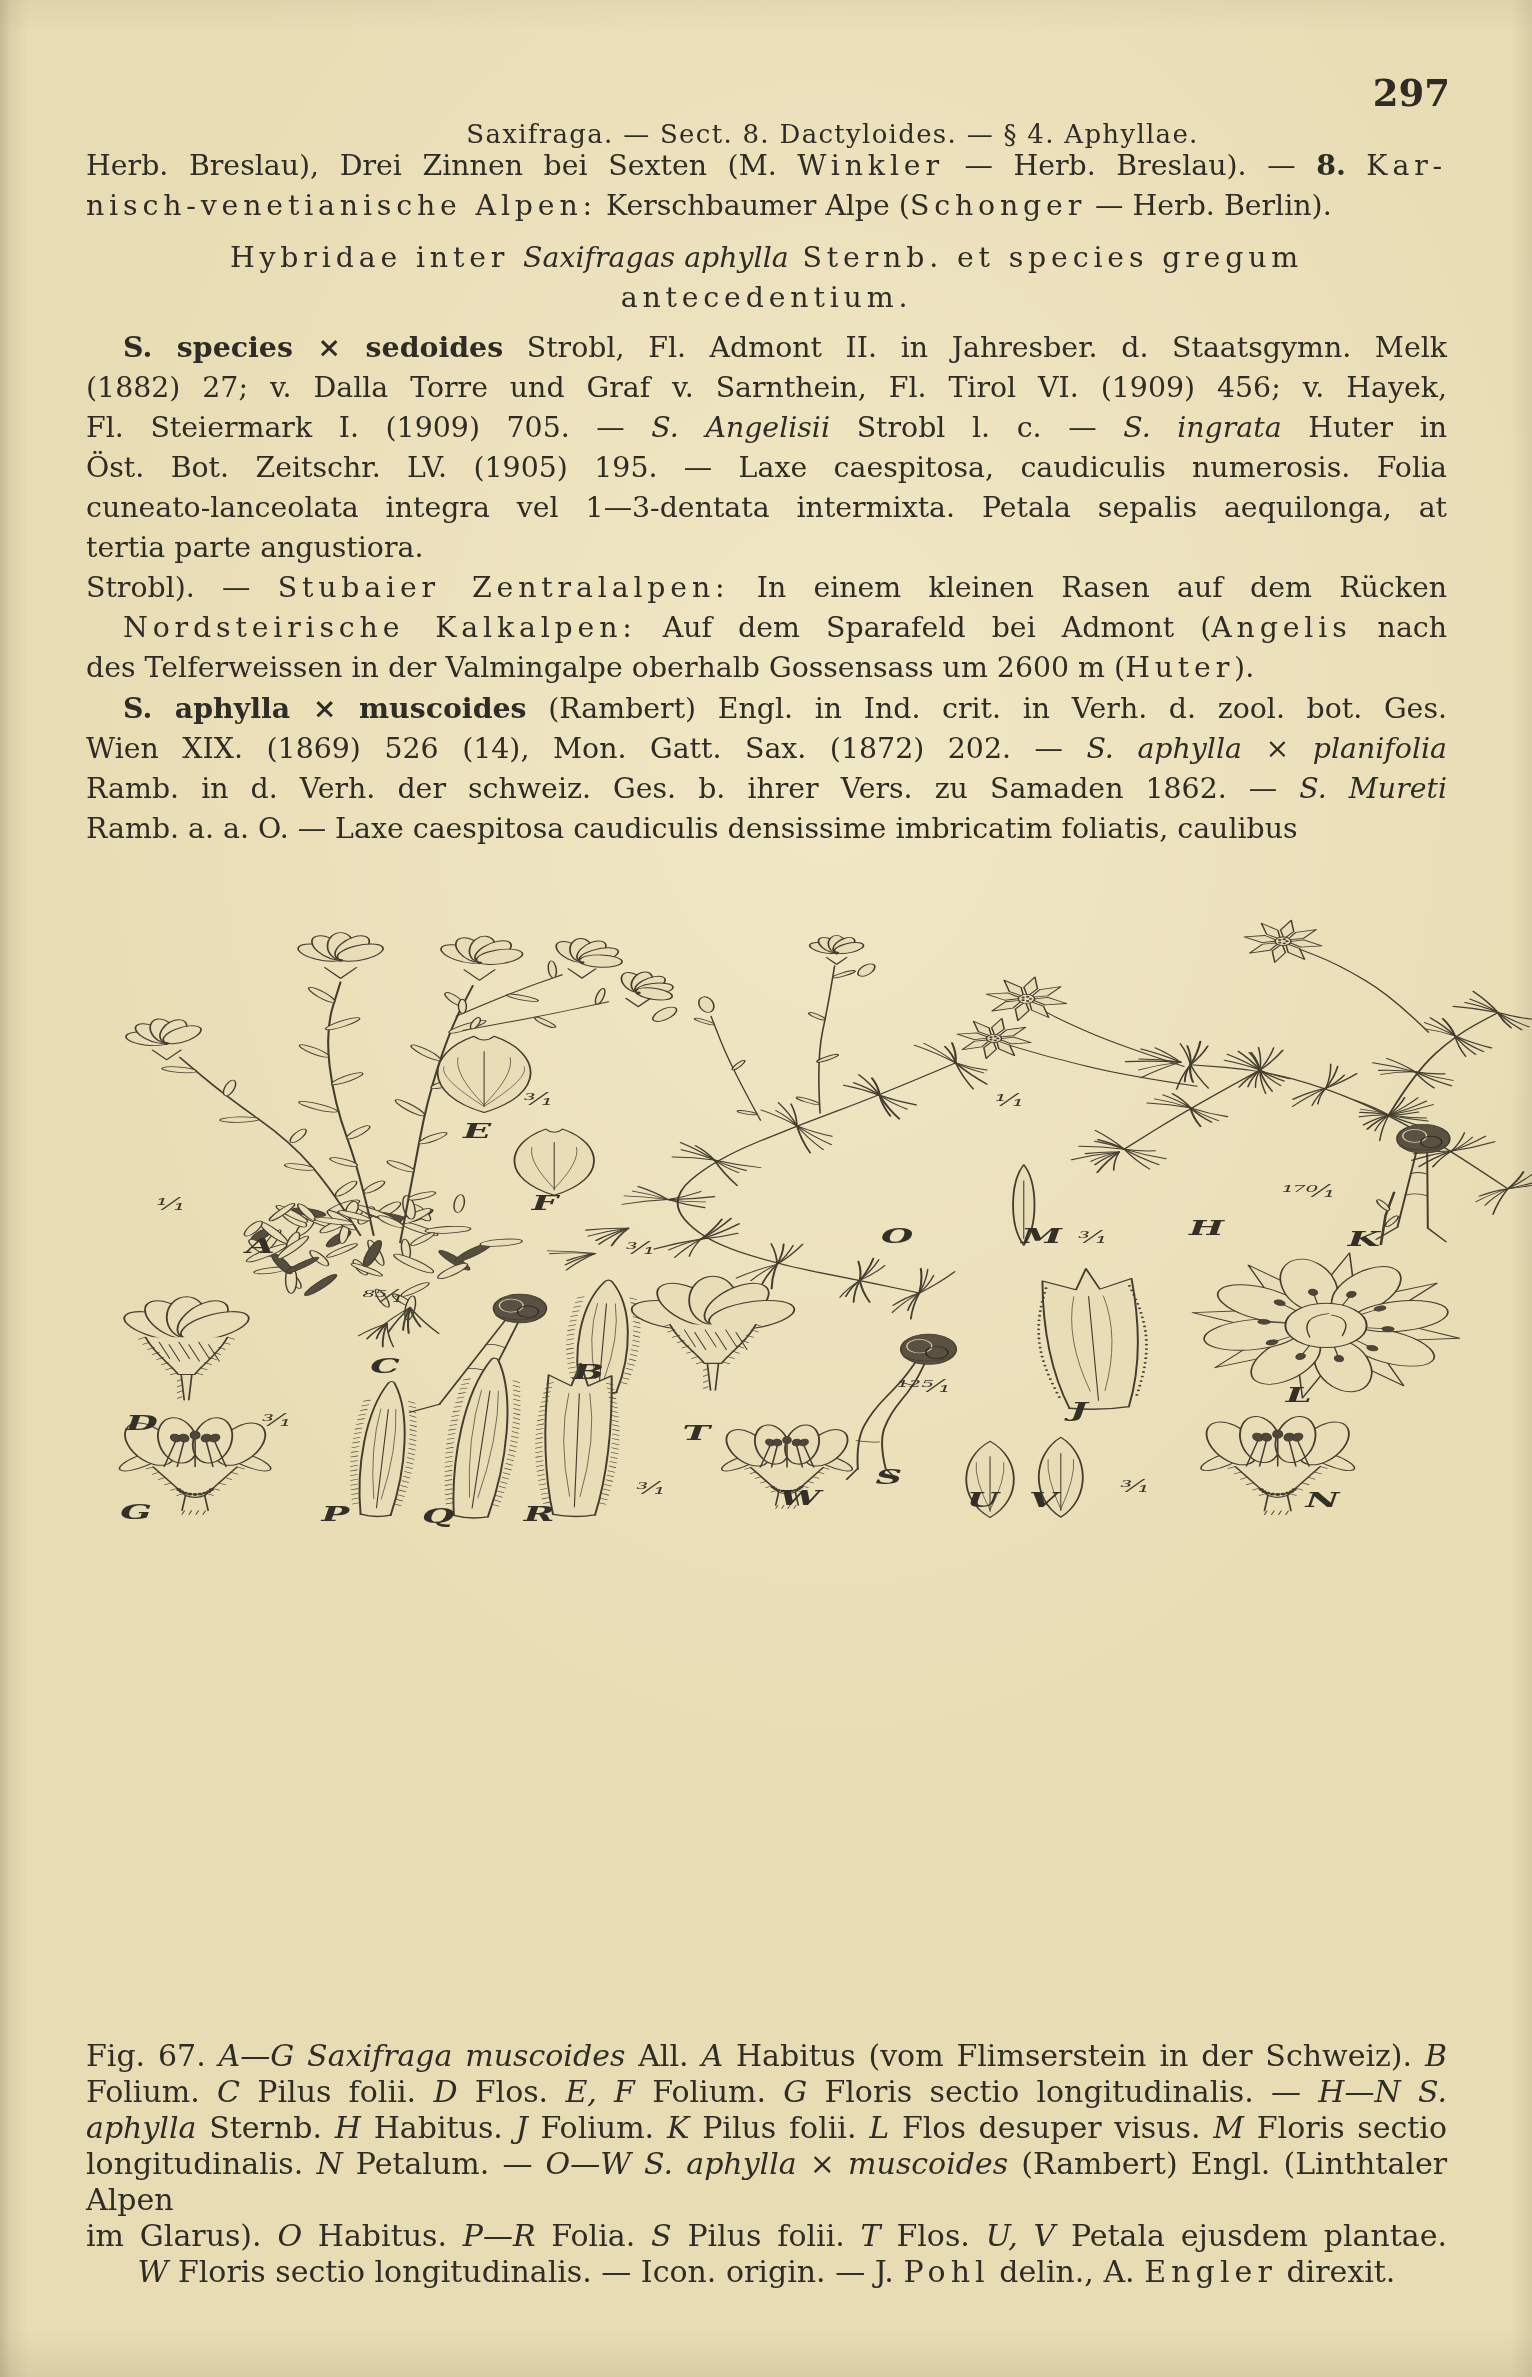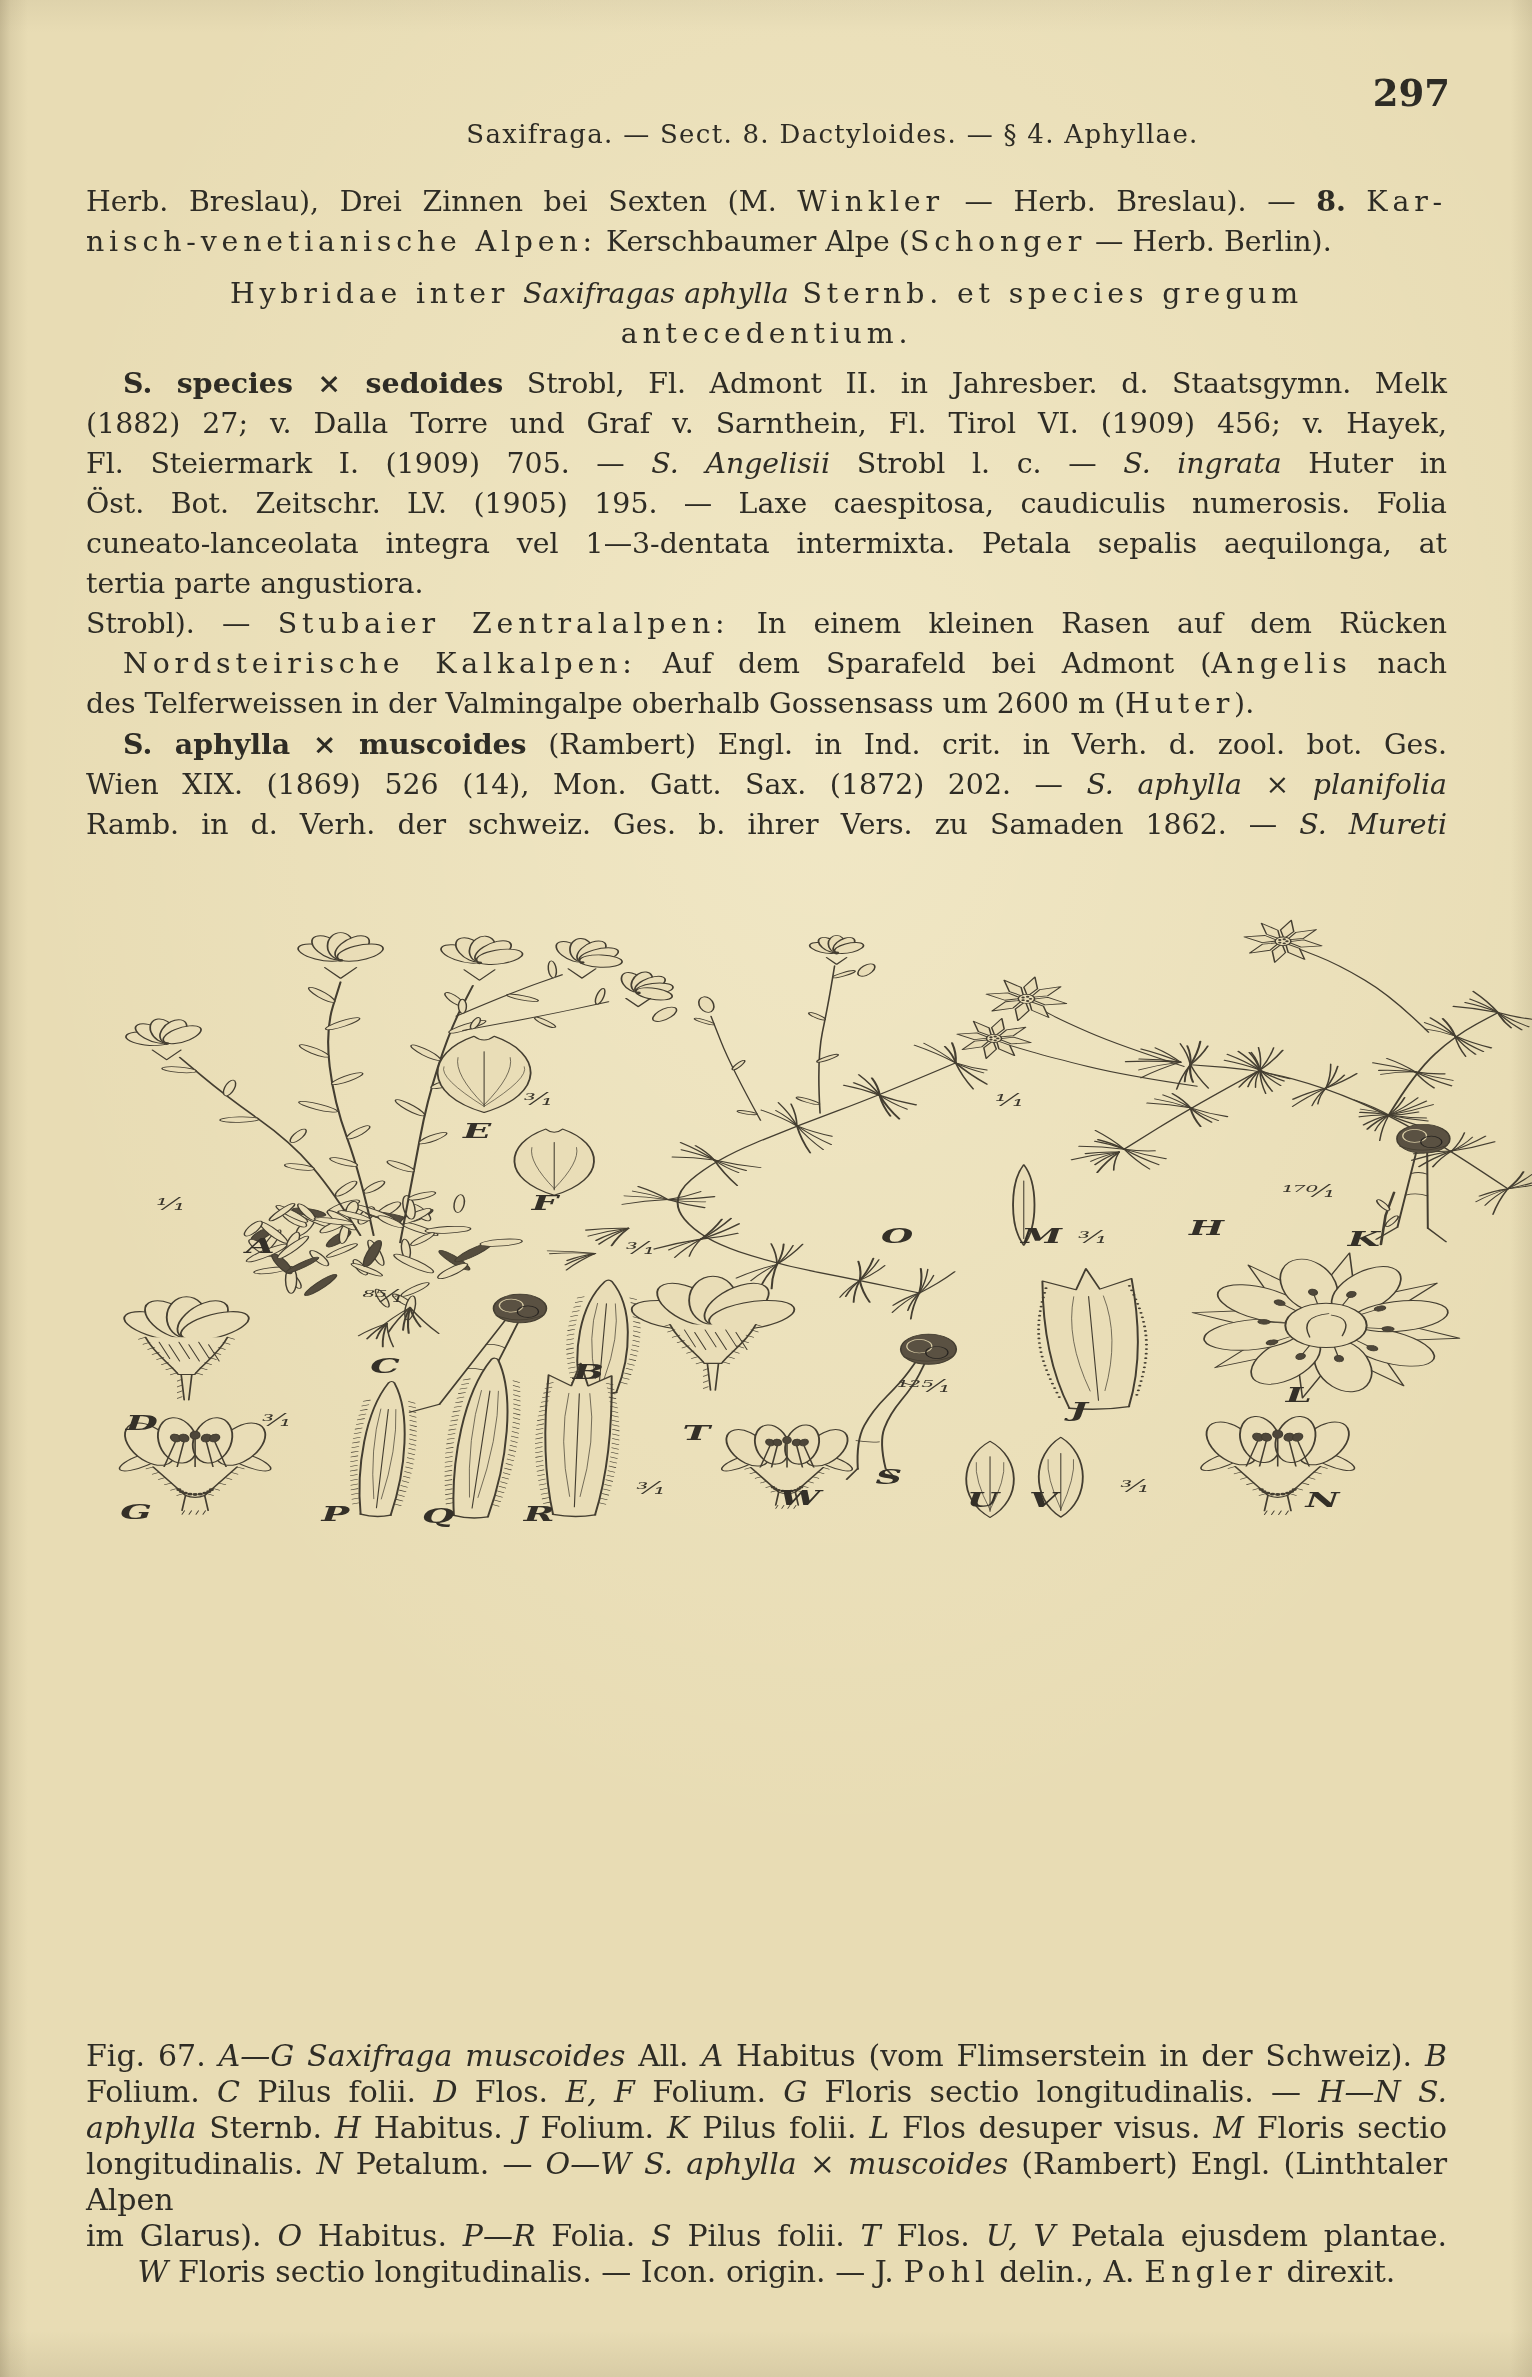--- a/index.html
+++ b/index.html
@@ -17,21 +17,21 @@
   }
   .running-head{
     position:absolute;top:83px;left:152px;width:1361px;
     text-align:center;font-size:26px;letter-spacing:1.3px;white-space:nowrap;margin-top:36px;
   }
   .page-number{
     position:absolute;top:71px;right:83px;font-size:37px;font-weight:700;
   }
   .body-text{
     position:absolute;top:145px;left:86px;width:1361px;
-    font-size:28.4px;line-height:40px;margin-top:36px;
+    font-size:28.4px;line-height:40px;
   }
   .blk-heading{margin:12px 0 9.3px 0;}
   .ln{text-align:justify;text-align-last:justify;}
   .ln.last{text-align-last:left;}
   .ln.center{text-align:center;text-align-last:center;}
   .ln.ind{text-indent:37px;}
   .run-b{font-weight:700;}
   .run-i{font-style:italic;}
   .run-sp{letter-spacing:.17em;}
   .figure-area{position:absolute;top:919px;left:0;width:1533px;height:1097px;}
@@ -67,20 +67,21 @@
       </div>
       <div class="blk-para">
         <div class="ln"><span class="run-n">Strobl). — </span><span class="run-sp">Stubaier Zentralalpen:</span><span class="run-n"> In einem kleinen Rasen auf dem Rücken</span></div>
         <div class="ln ind"><span class="run-sp">Nordsteirische Kalkalpen:</span><span class="run-n"> Auf dem Sparafeld bei Admont (</span><span class="run-sp">Angelis</span><span class="run-n"> nach</span></div>
         <div class="ln last"><span class="run-n">des Telferweissen in der Valmingalpe oberhalb Gossensass um 2600 m (</span><span class="run-sp">Huter</span><span class="run-n">).</span></div>
       </div>
       <div class="blk-para">
         <div class="ln ind"><span class="run-b">S. aphylla × muscoides</span><span class="run-n"> (Rambert) Engl. in Ind. crit. in Verh. d. zool. bot. Ges.</span></div>
         <div class="ln"><span class="run-n">Wien XIX. (1869) 526 (14), Mon. Gatt. Sax. (1872) 202. — </span><span class="run-i">S. aphylla × planifolia</span></div>
         <div class="ln"><span class="run-n">Ramb. in d. Verh. der schweiz. Ges. b. ihrer Vers. zu Samaden 1862. — </span><span class="run-i">S. Mureti</span></div>
+        <div class="ln last"><span class="run-n">Ramb. a. a. O. — Laxe caespitosa caudiculis densissime imbricatim foliatis, caulibus</span></div>
       </div>
     </div>
 
   <div class="figure-area">
     <svg id="fig" width="1533" height="1097" viewBox="0 1390 2318 3050" preserveAspectRatio="none" style="position:absolute;top:0;left:0;">
       <g id="fig-sketch">
           <ellipse cx="461.8698893201641" cy="2245.065456451494" rx="28.606961846351624" ry="8.384624421596527" transform="rotate(114.98844623565674 461.8698893201641 2245.065456451494)" stroke="#443e31" stroke-width="2.2" fill="#e9ddb7"></ellipse>
           <ellipse cx="512.0134686069471" cy="2279.0820512939795" rx="27.85886001586914" ry="8.847895622253418" transform="rotate(127.24617004394531 512.0134686069471 2279.0820512939795)" stroke="#443e31" stroke-width="2.2" fill="#554d3e"></ellipse>
           <ellipse cx="519.215951187847" cy="2189.811380052038" rx="29.492977023124695" ry="9.1814826130867" transform="rotate(143.80947902798653 519.215951187847 2189.811380052038)" stroke="#443e31" stroke-width="2.2" fill="#e9ddb7"></ellipse>
           <ellipse cx="442.08919988914323" cy="2290.652424302972" rx="31.227994322776794" ry="7.844240725040436" transform="rotate(104.66433048248291 442.08919988914323 2290.652424302972)" stroke="#443e31" stroke-width="2.2" fill="#e9ddb7"></ellipse>

